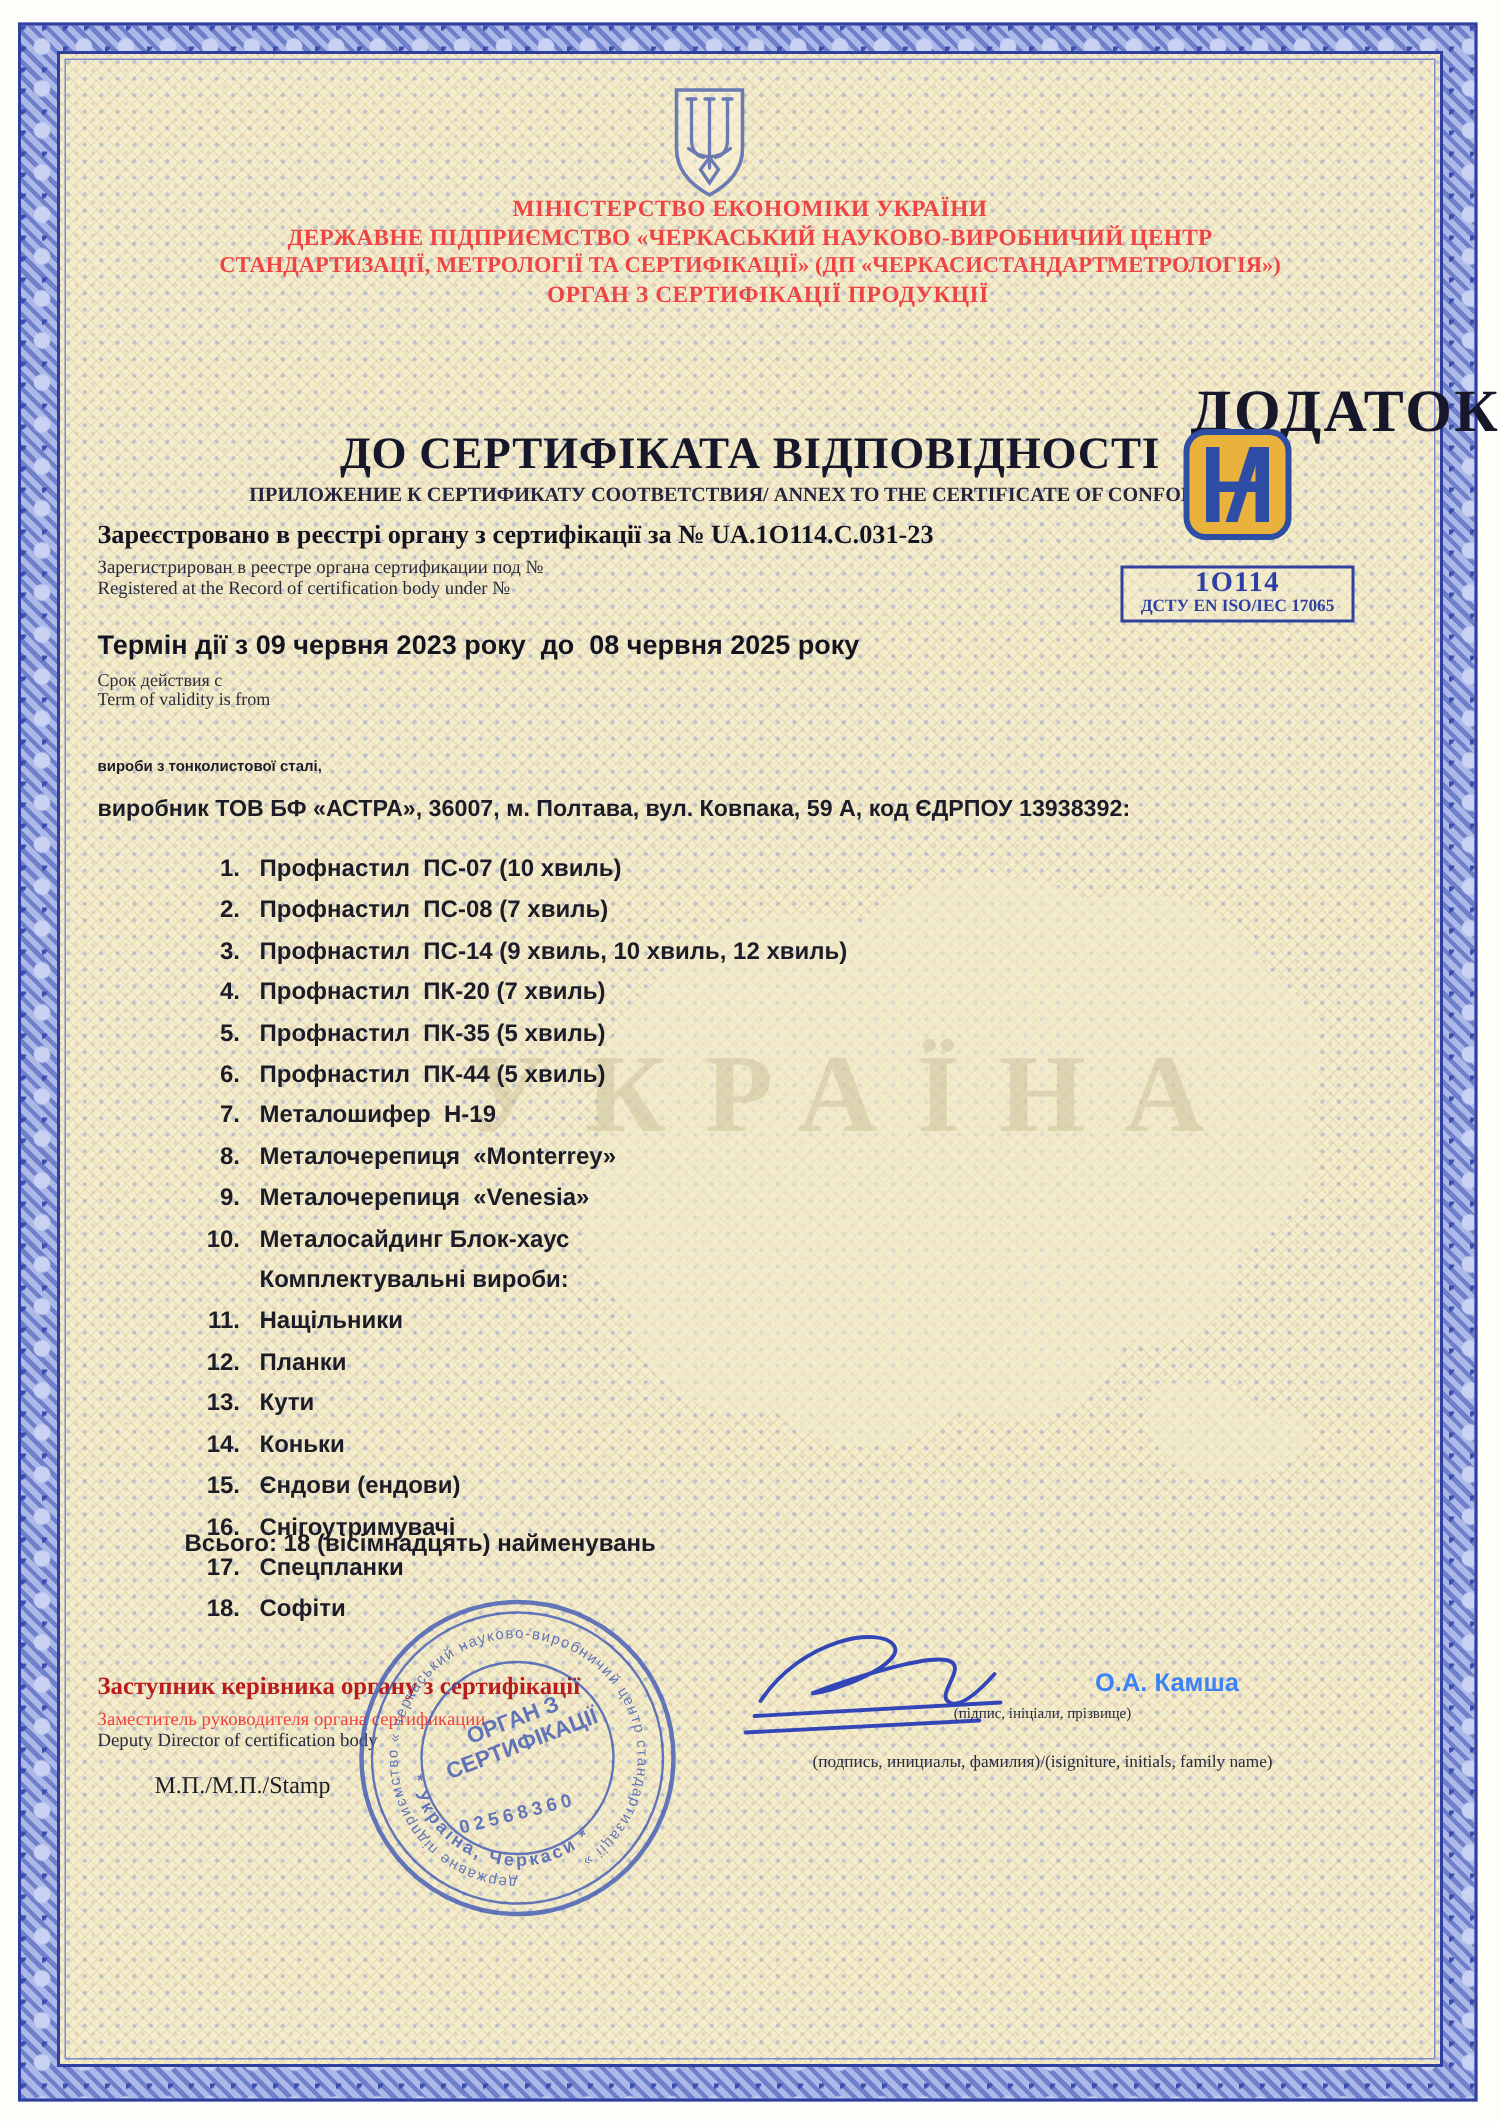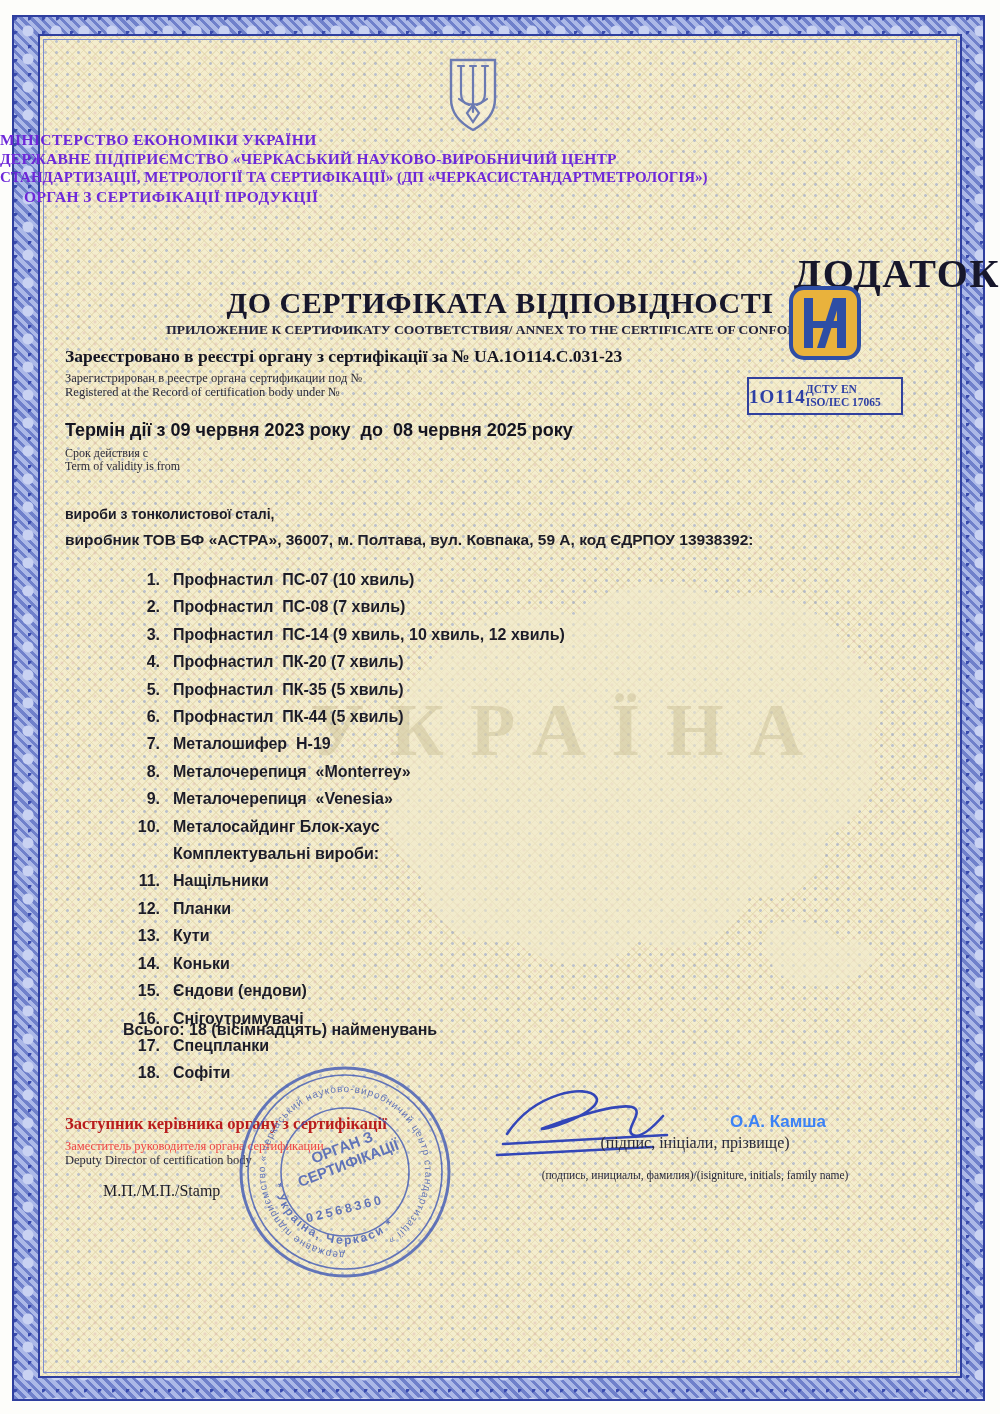--- a/index.html
+++ b/index.html
@@ -25,62 +25,62 @@
     background-size:11px 11px,11px 11px,auto,auto;
     background-position:0 0,5.5px 5.5px,0 0,0 0;}
   .content{position:absolute;inset:0;}
   .abs{position:absolute;}
   
   .wm-blob{left:360px;top:545px;width:540px;height:520px;opacity:.75;}
   .wm-text{left:310px;top:688px;width:560px;font-family:"Liberation Serif",serif;font-weight:bold;
     font-size:74px;letter-spacing:26px;color:rgba(186,174,128,.34);white-space:nowrap;}
   
   .emblem{left:447px;top:56px;width:52px;height:78px;}
-  .org{left:0;top:130px;width:100%;text-align:left;font-weight:bold;color:#6d28d9;}
+  .org{left:0;top:130px;width:100%;text-align:center;font-weight:bold;color:#ef4444;}
   .org .l1{font-size:15.5px;letter-spacing:.4px;}
   .org .l2{font-size:15.5px;letter-spacing:.2px;}
   .org .l3{font-size:15px;}
   .org .l4{font-size:15.5px;letter-spacing:.4px;padding-left:24px;}
   .org div{line-height:19px;}
   
   .title1{left:0;top:250px;width:100%;text-align:right;font-size:40px;font-weight:bold;letter-spacing:1.5px;color:#17172b;}
   .title2{left:0;top:286px;width:100%;text-align:center;font-size:30px;font-weight:bold;letter-spacing:.5px;color:#17172b;}
   .subtitle{left:0;top:322px;width:100%;text-align:center;font-size:13.5px;font-weight:bold;color:#23233c;}
   
   .reg-main{left:65px;top:346px;font-size:17.5px;font-weight:bold;color:#141420;}
   .reg-ru{left:65px;top:371px;font-size:12.5px;color:#2a2a3a;}
   .reg-en{left:65px;top:385px;font-size:12.5px;color:#2a2a3a;}
   
   .na-logo{left:788px;top:284px;width:74px;height:78px;}
   .badge-box{left:747px;top:377px;width:152px;height:34px;border:2px solid #31419e;
-    display:flex;flex-direction:row;align-items:center;background:rgba(244,237,205,.35);}
+    display:flex;flex-direction:column;align-items:center;background:rgba(244,237,205,.35);}
   .badge-code{font-size:19px;font-weight:bold;color:#2d3fa5;line-height:19px;letter-spacing:1px;}
   .badge-std{font-size:11.5px;font-weight:bold;color:#2d3fa5;line-height:13px;}
   
   .val-main{left:65px;top:420px;font-family:"Liberation Sans",sans-serif;font-size:18px;font-weight:bold;color:#141420;white-space:pre-wrap;}
   .val-ru{left:65px;top:446px;font-size:12px;color:#2a2a3a;}
   .val-en{left:65px;top:459px;font-size:12px;color:#2a2a3a;}
   
   .sans-b{font-family:"Liberation Sans",sans-serif;font-weight:bold;color:#1c1c28;}
-  .intro1{left:65px;top:506px;font-size:14px;}
+  .intro1{left:65px;top:506px;font-size:10px;}
   .intro2{left:65px;top:531px;font-size:15.5px;}
   .plist{left:65px;top:566px;width:820px;display:grid;grid-template-columns:95px 1fr;column-gap:13px;
     font-family:"Liberation Sans",sans-serif;font-weight:bold;font-size:16px;color:#1c1c28;}
   .plist .num{text-align:right;line-height:27.4px;}
   .plist .lbl{line-height:27.4px;white-space:pre-wrap;}
   .plist .group{grid-column:2;line-height:27.4px;}
   .total{left:123px;top:1021px;font-size:16px;}
   
   .sig-title{left:65px;top:1114px;font-size:16.5px;font-weight:bold;color:#b91c1c;}
   .sig-ru{left:65px;top:1139px;font-size:12.5px;color:#ef4444;}
   .sig-en{left:65px;top:1153px;font-size:12.5px;color:#2a2a3a;}
   .mp{left:103px;top:1182px;font-size:16px;color:#1c1c28;}
   .sig-name{left:730px;top:1112px;font-family:"Liberation Sans",sans-serif;font-size:17px;font-weight:bold;color:#3b82f6;}
   .sig-caption{left:490px;top:1136px;width:410px;text-align:center;color:#2a2a3a;}
-  .sig-caption .c1{font-size:16px;line-height:14px;}
+  .sig-caption .c1{font-size:10px;line-height:14px;}
   .sig-caption .c2{font-size:11.5px;line-height:14px;margin-top:18px;}
   .handsign{left:495px;top:1078px;width:185px;height:82px;}
   
   .stamp{left:237px;top:1064px;width:216px;height:216px;opacity:.78;}
   .stamp-center{position:absolute;left:0;top:74px;width:216px;text-align:center;transform:rotate(-21deg);
     font-family:"Liberation Sans",sans-serif;font-weight:bold;color:#3b55b5;}
   .stamp-center .s1{font-size:15px;line-height:17px;}
   .stamp-center .s2{font-size:15px;line-height:17px;}
   .stamp-num{position:absolute;left:0;top:138px;width:216px;text-align:center;transform:rotate(-14deg);
     font-family:"Liberation Sans",sans-serif;font-size:12.5px;letter-spacing:3px;color:#3b55b5;font-weight:bold;}

